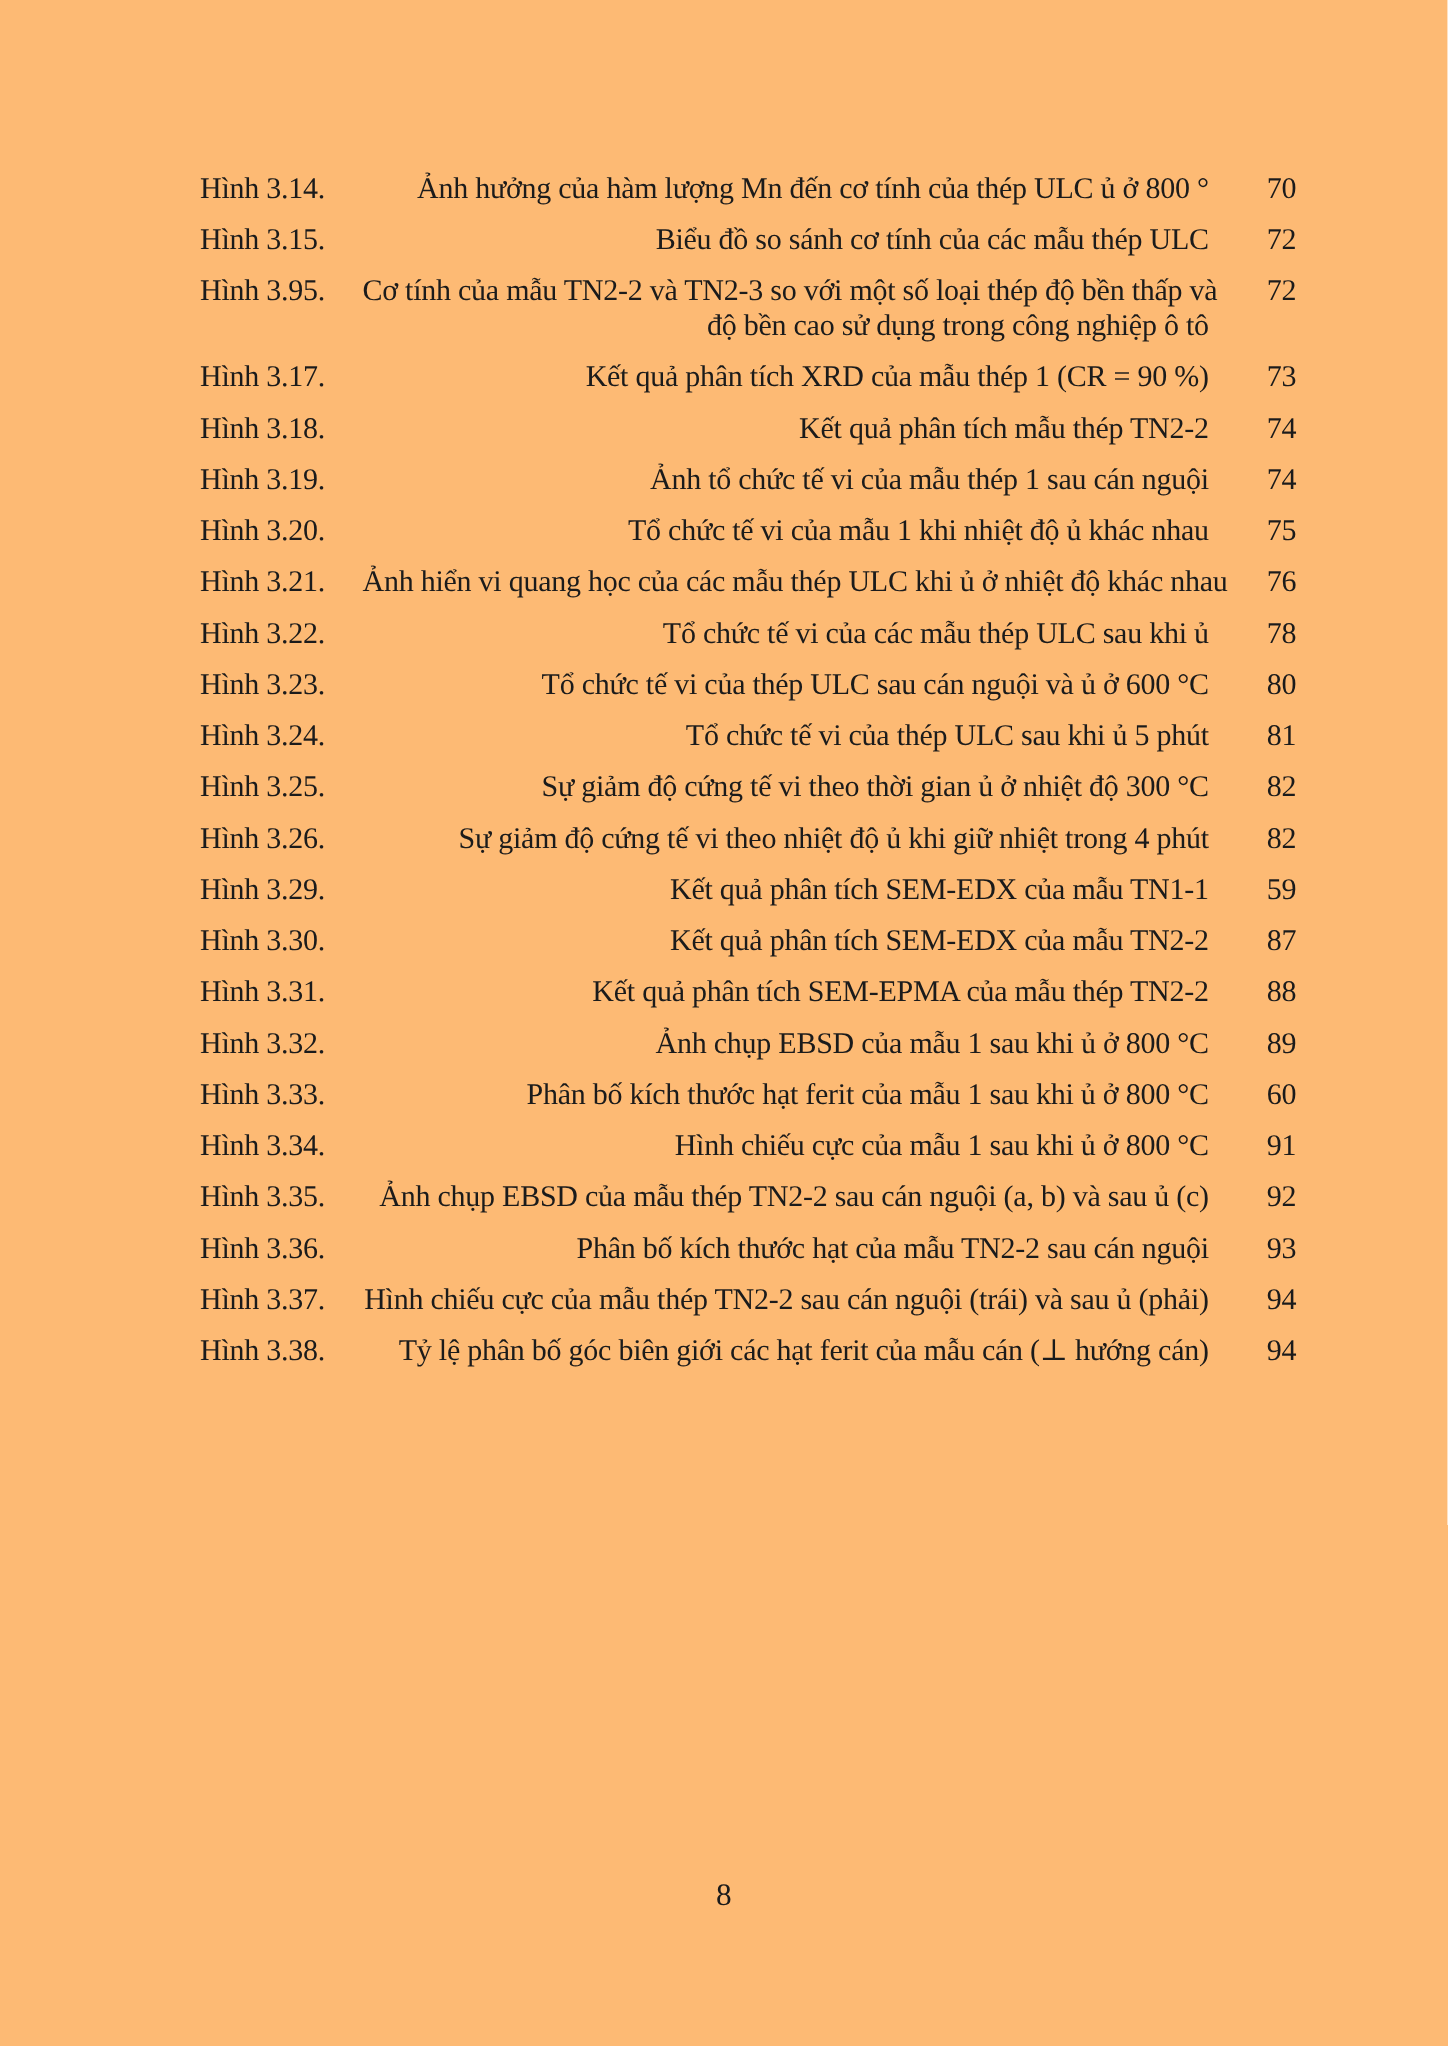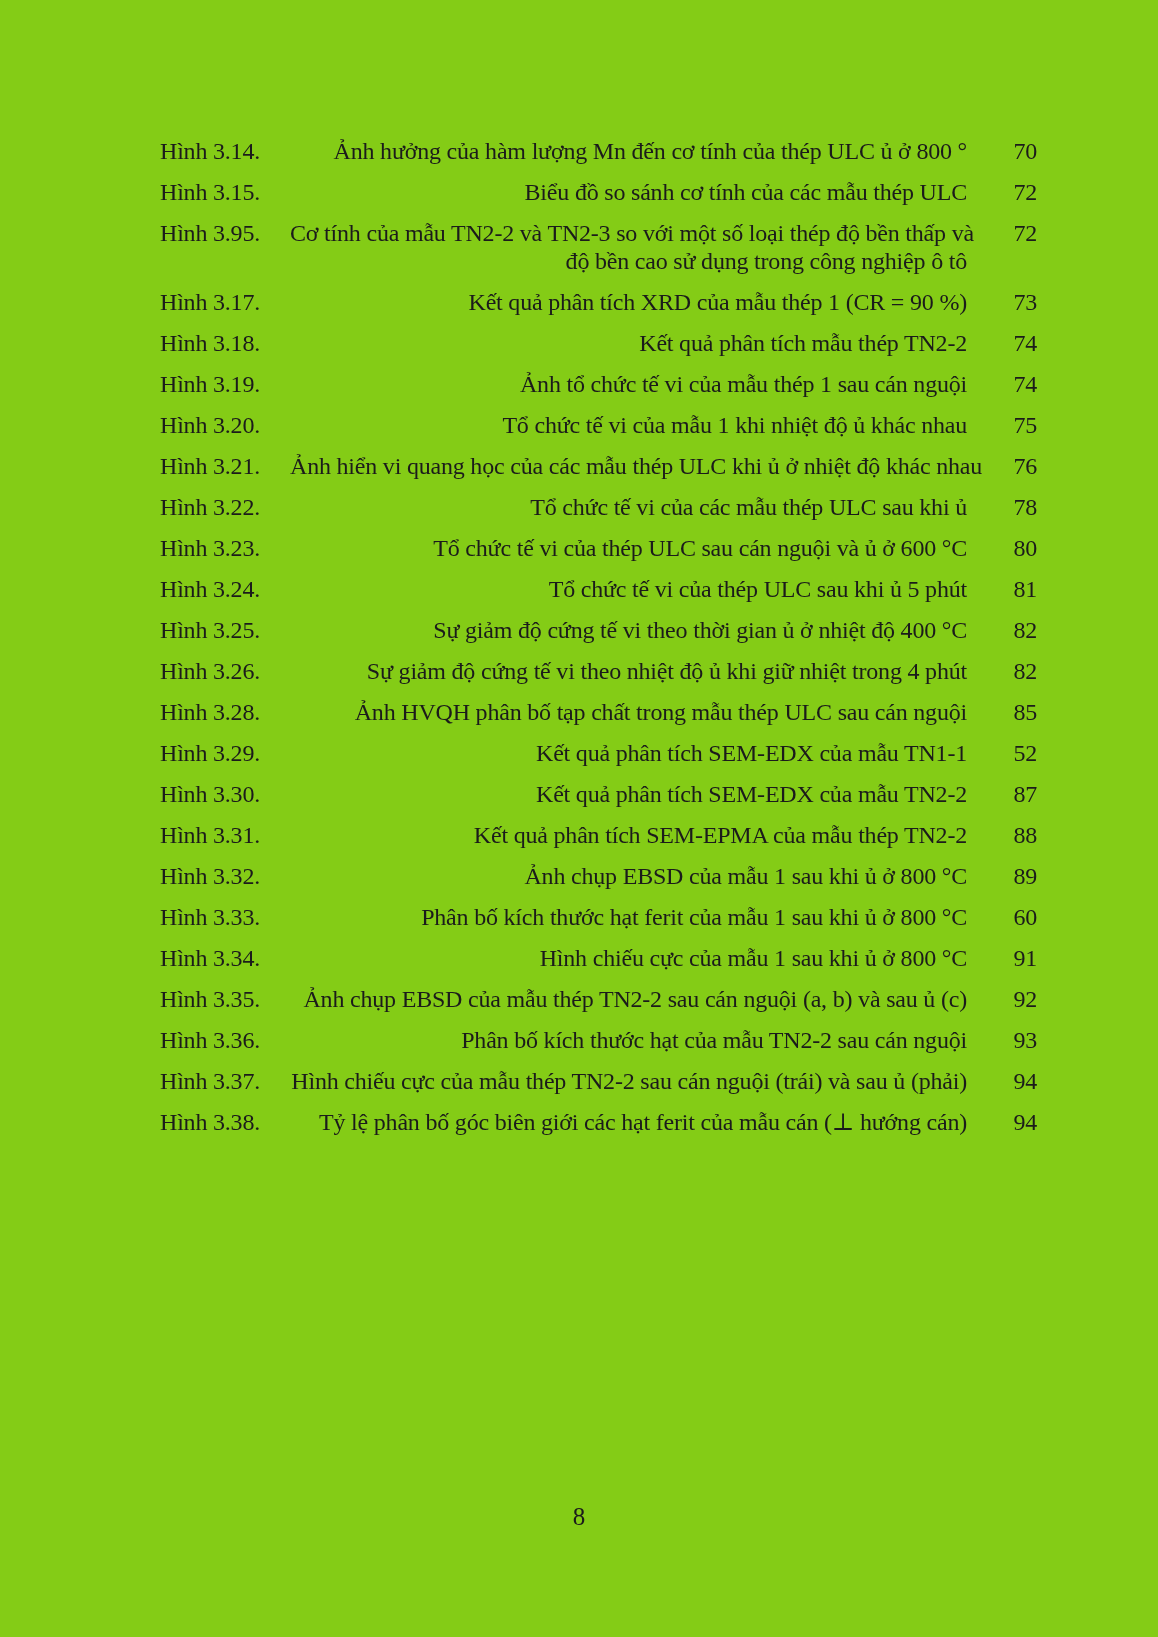--- a/index.html
+++ b/index.html
@@ -4,21 +4,21 @@
 <style>
   html, body {
     margin: 0;
     padding: 0;
     background: #ffffff;
   }
   .page {
     position: relative;
     width: 1158px;
     height: 1637px;
-    background: #84cc16;
+    background: #fdba74;
     color: #1b1b1b;
     font-family: "Liberation Serif", "DejaVu Serif", serif;
     overflow: hidden;
   }
   .toc {
     position: absolute;
     left: 160px;
     top: 137px;
     width: 877px;
   }
@@ -140,44 +140,37 @@
       <div class="entry">
     <span class="entry-label">Hình 3.24.</span>
     <span class="entry-caption">
           <div class="caption-line">Tổ chức tế vi của thép ULC sau khi ủ 5 phút</div>
         </span>
     <span class="entry-page">81</span>
   </div>
       <div class="entry">
     <span class="entry-label">Hình 3.25.</span>
     <span class="entry-caption">
-          <div class="caption-line">Sự giảm độ cứng tế vi theo thời gian ủ ở nhiệt độ 400 °C</div>
+          <div class="caption-line">Sự giảm độ cứng tế vi theo thời gian ủ ở nhiệt độ 300 °C</div>
         </span>
     <span class="entry-page">82</span>
   </div>
       <div class="entry">
     <span class="entry-label">Hình 3.26.</span>
     <span class="entry-caption">
           <div class="caption-line">Sự giảm độ cứng tế vi theo nhiệt độ ủ khi giữ nhiệt trong 4 phút</div>
         </span>
     <span class="entry-page">82</span>
   </div>
       <div class="entry">
-    <span class="entry-label">Hình 3.28.</span>
-    <span class="entry-caption">
-          <div class="caption-line">Ảnh HVQH phân bố tạp chất trong mẫu thép ULC sau cán nguội</div>
-        </span>
-    <span class="entry-page">85</span>
-  </div>
-      <div class="entry">
     <span class="entry-label">Hình 3.29.</span>
     <span class="entry-caption">
           <div class="caption-line">Kết quả phân tích SEM-EDX của mẫu TN1-1</div>
         </span>
-    <span class="entry-page">52</span>
+    <span class="entry-page">59</span>
   </div>
       <div class="entry">
     <span class="entry-label">Hình 3.30.</span>
     <span class="entry-caption">
           <div class="caption-line">Kết quả phân tích SEM-EDX của mẫu TN2-2</div>
         </span>
     <span class="entry-page">87</span>
   </div>
       <div class="entry">
     <span class="entry-label">Hình 3.31.</span>

